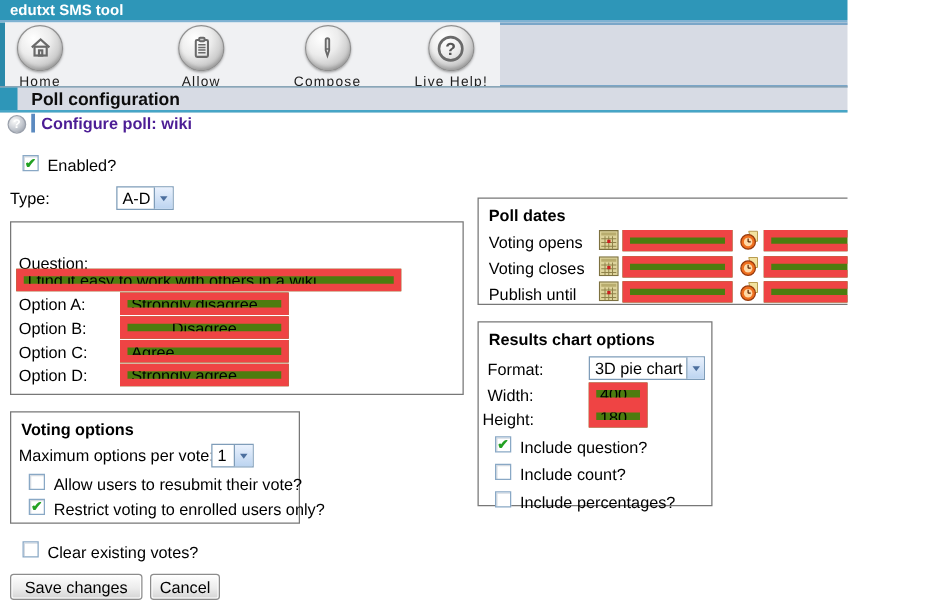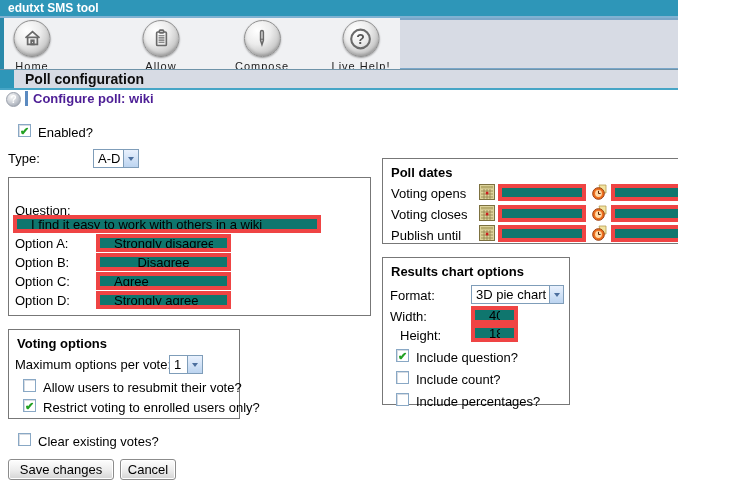--- a/index.html
+++ b/index.html
@@ -43,22 +43,22 @@
   
   .lbl { position:absolute; white-space:nowrap; }
   .bold { font-weight:bold; }
   .cb {
     position:absolute; width:13px; height:13px; background:#fff;
     border:1px solid #89a8c5; box-shadow:inset 1px 1px 0 rgba(90,110,140,.25);
     text-align:center; line-height:12px; cursor:pointer;
   }
   .cb.checked { color:#23a123; font-weight:bold; font-size:11px; }
   .ti {
-    position:absolute; border:4px solid #ef4444; background:#0f766e;
-    font-family:inherit; font-size:13px; padding:0 14px; color:#000;
+    position:absolute; border:6px solid #ef4444; background:#4d7c0f;
+    font-family:inherit; font-size:13px; padding:0 3px; color:#000;
   }
   .xpselect {
     position:absolute; display:flex; align-items:center; height:19px;
     border:1px solid #7f9db9; background:#fff; cursor:pointer;
   }
   .xpselect .val { padding:0 3px 0 4px; font-size:13px; flex:1; white-space:nowrap; }
   .xpselect .arrowbox {
     width:15px; align-self:stretch; border-left:1px solid #7f9db9;
     background:linear-gradient(#e9f1fd, #bcd4f0); display:flex; align-items:center; justify-content:center;
   }
@@ -243,21 +243,21 @@
     <span class="xpselect" style="left:88px; top:27px; width:93px">
       <span class="val">3D pie chart</span>
       <span class="arrowbox">
           <i></i>
         </span>
     </span>
 
     <span class="lbl" style="left:7px; top:51px">Width:</span>
     <input class="ti" style="left: 88px; top: 48px; width: 47px; height: 18px;" value="400">
 
-    <span class="lbl" style="left:17px; top:70px">Height:</span>
+    <span class="lbl" style="left:3px; top:70px">Height:</span>
     <input class="ti" style="left: 88px; top: 66px; width: 47px; height: 18px;" value="180">
 
     <span class="cb checked" style="left:13px; top:91px">✔</span>
     <span class="lbl" style="left:33px; top:92px">Include question?</span>
     <span class="cb" style="left:13px; top:113px"></span>
     <span class="lbl" style="left:33px; top:114px">Include count?</span>
     <span class="cb" style="left:13px; top:135px"></span>
     <span class="lbl" style="left:33px; top:136px">Include percentages?</span>
   </div>
 

